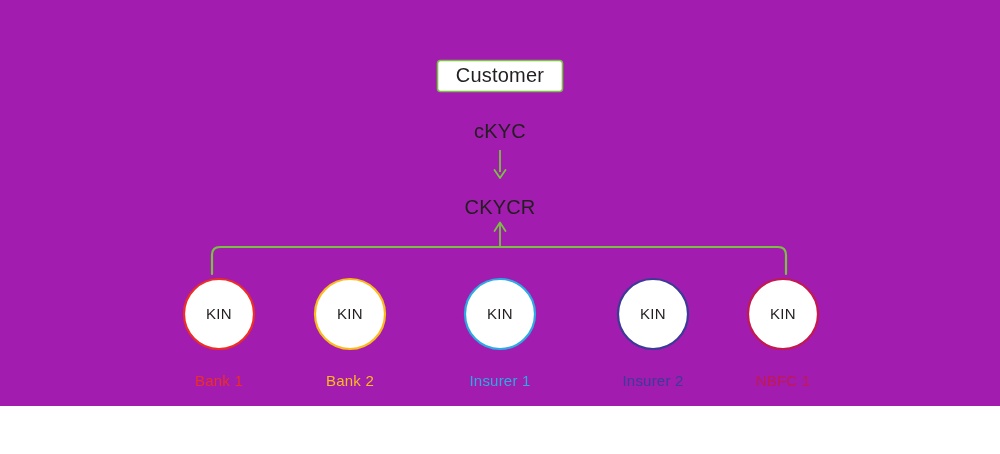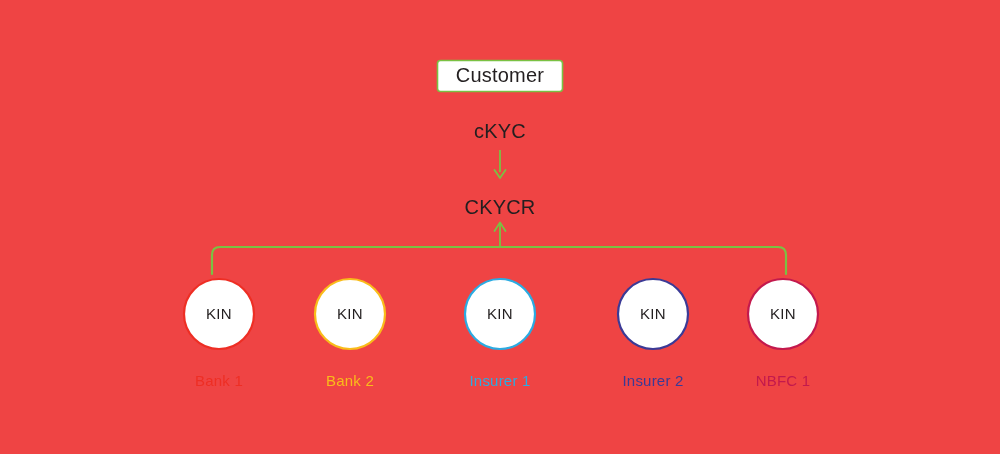--- a/index.html
+++ b/index.html
@@ -6,22 +6,22 @@
     margin: 0;
     padding: 0;
     background: #ffffff;
   }
   body {
     font-family: "Liberation Sans", sans-serif;
   }
   #canvas {
     position: relative;
     width: 1000px;
-    height: 454px;
-    background: #ef4444;
+    height: 406px;
+    background: #a21caf;
     overflow: hidden;
   }
   #diagram-svg {
     position: absolute;
     top: 0;
     left: 0;
     width: 1000px;
     height: 454px;
     display: block;
   }

